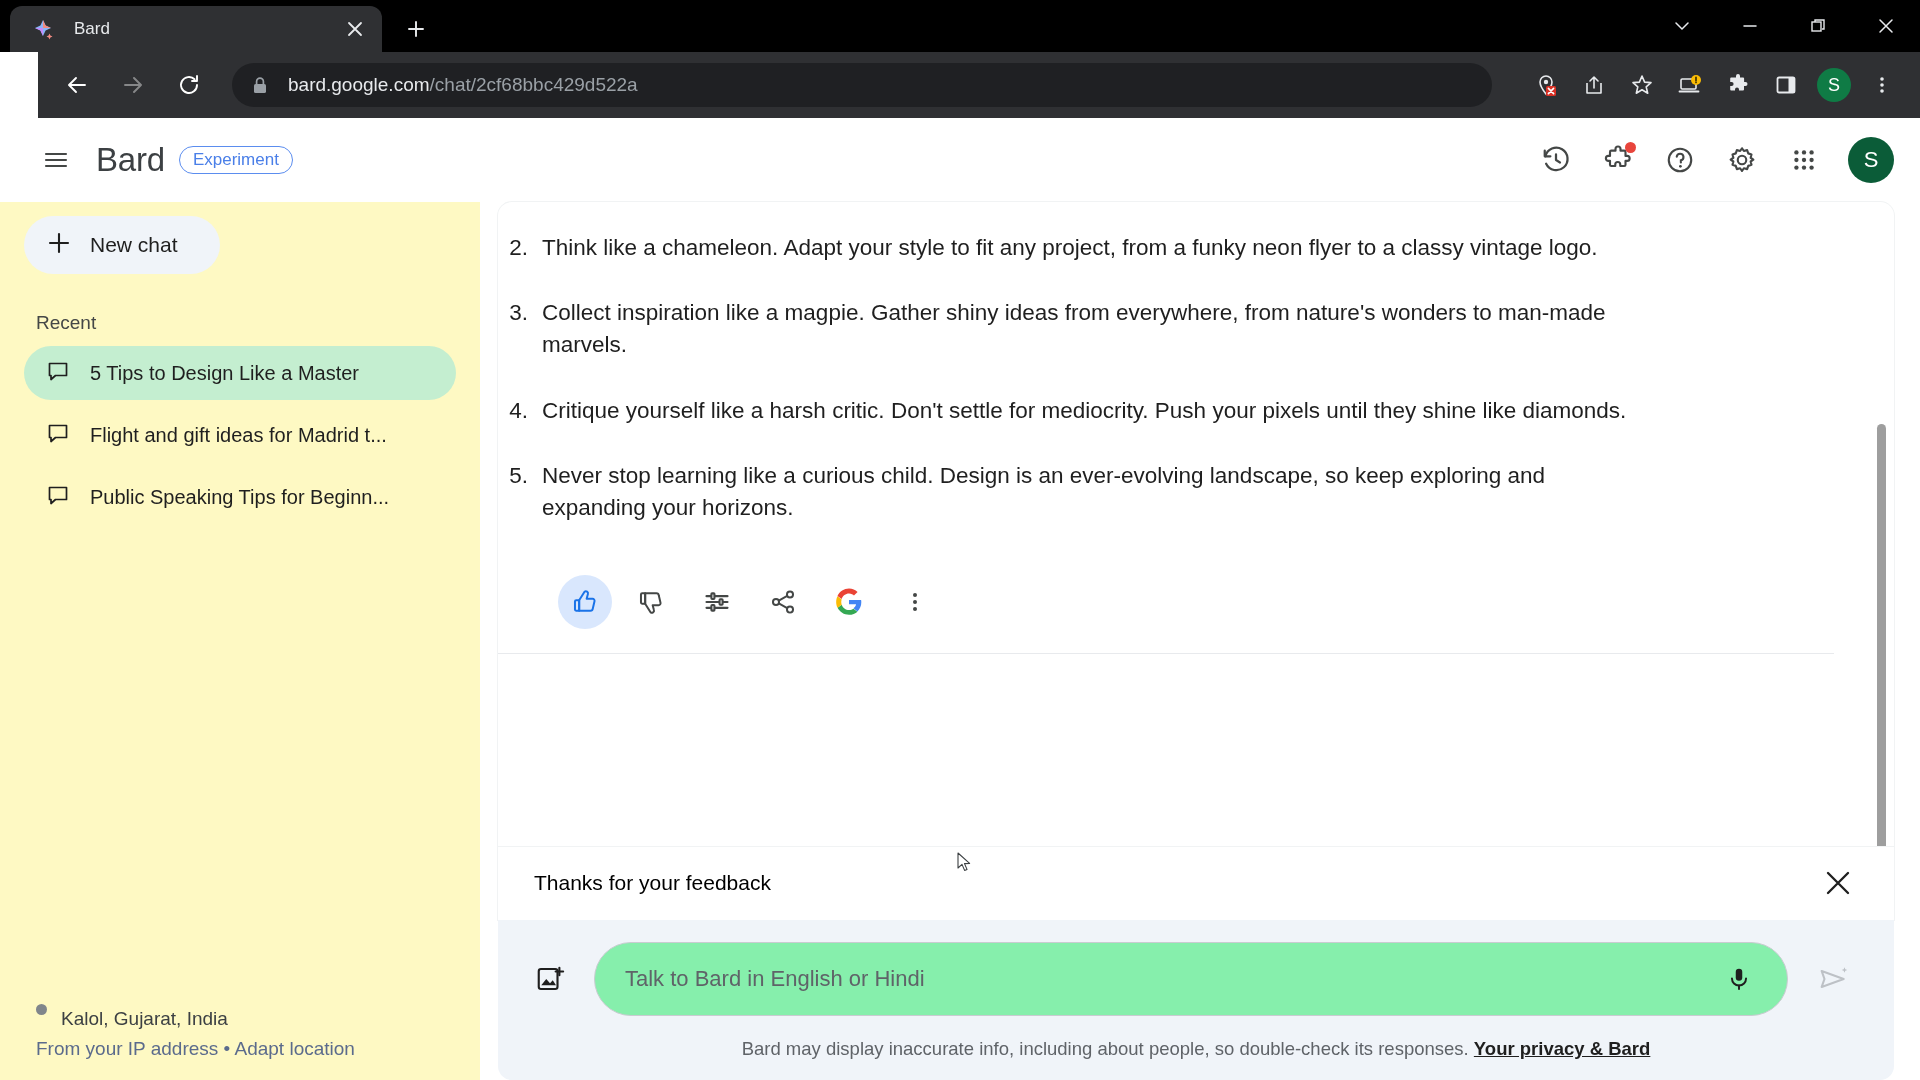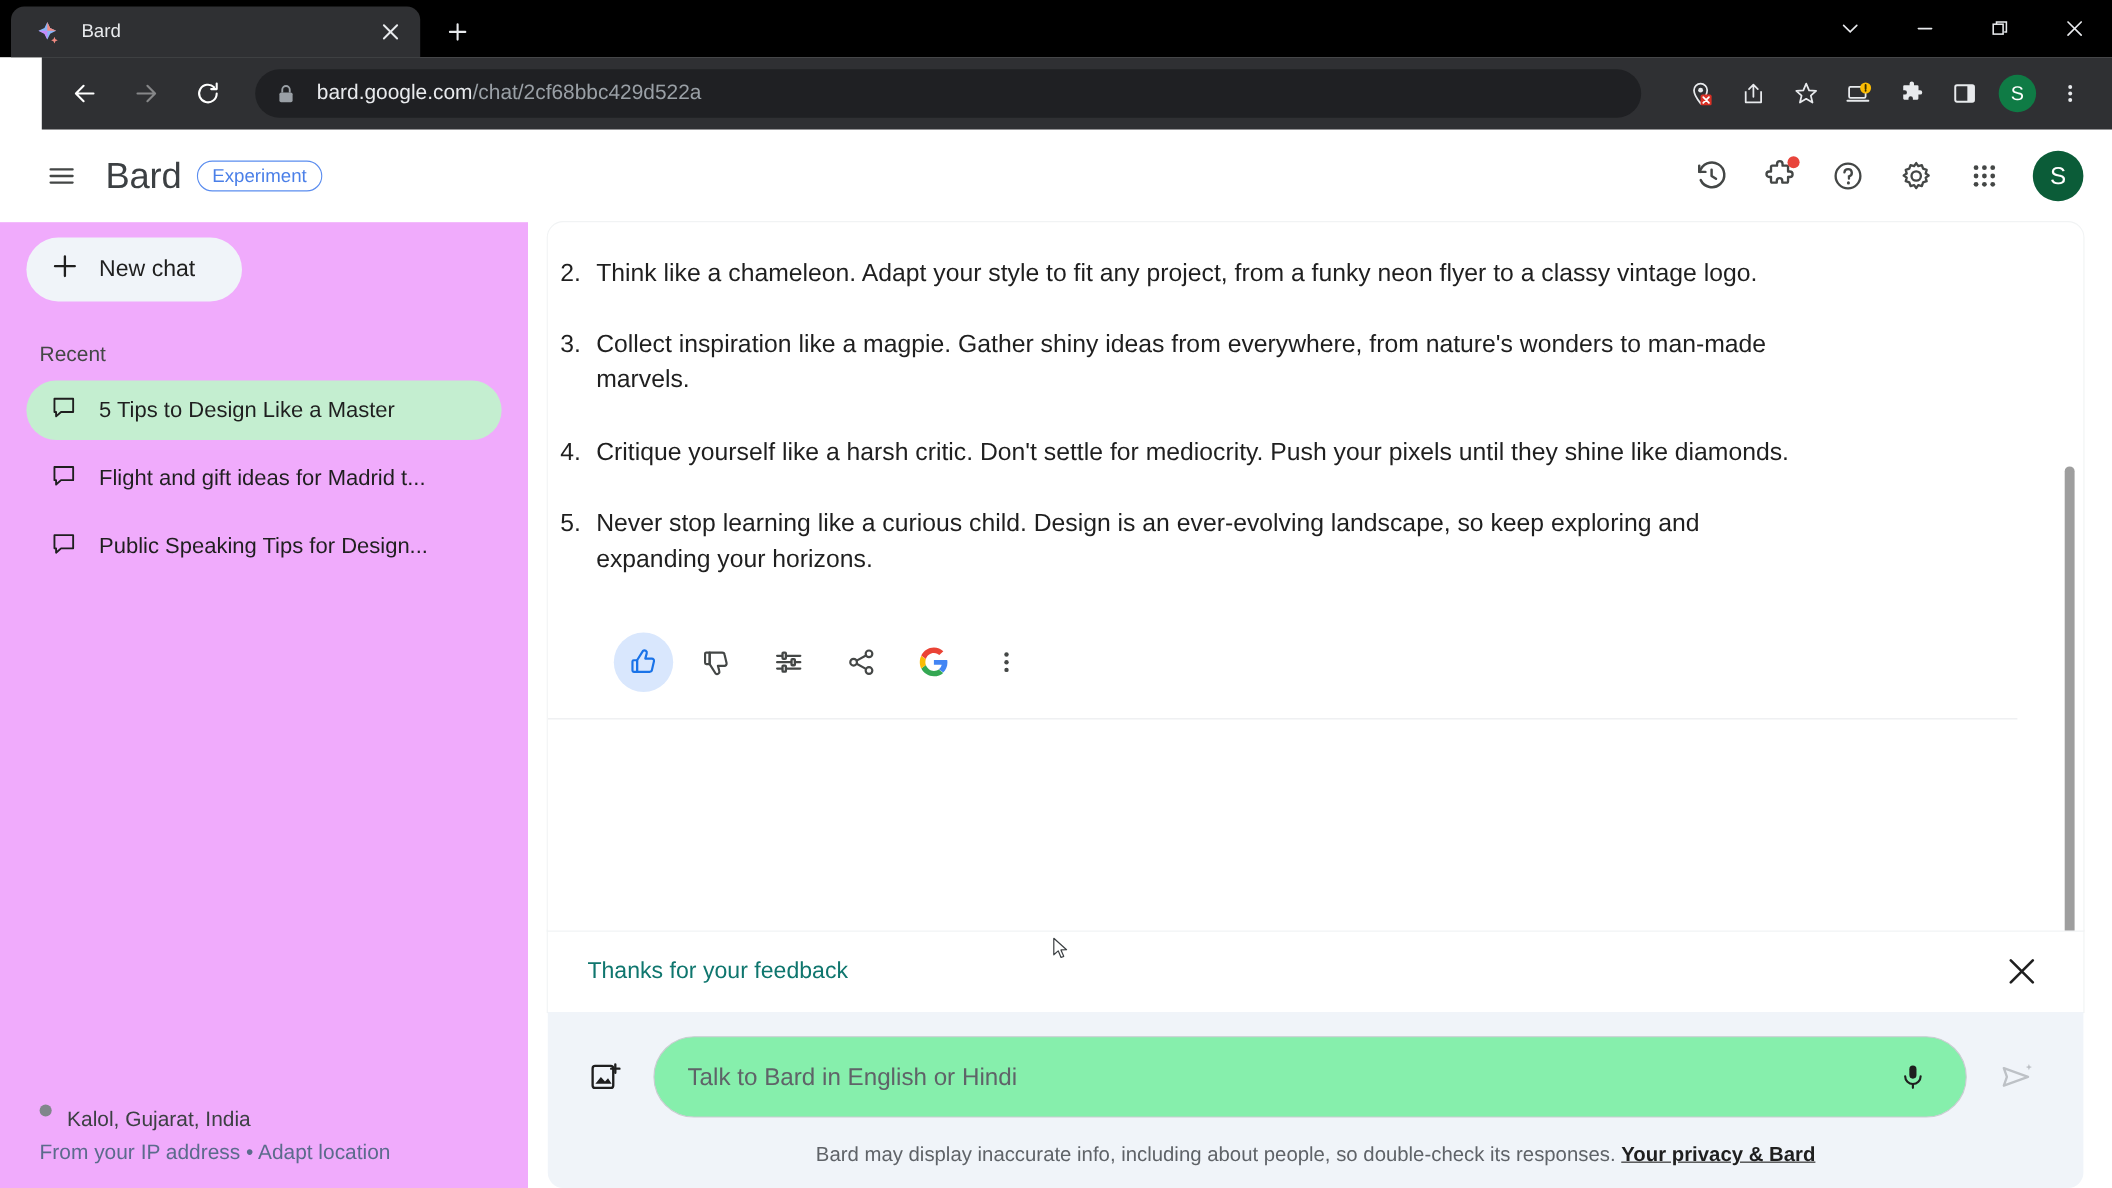--- a/index.html
+++ b/index.html
@@ -102,21 +102,21 @@
   .avatar-lg {
     width: 46px; height: 46px; border-radius: 50%; background: #0b5c38;
     color: #fff; font-size: 22px; display: flex; align-items: center; justify-content: center;
     margin-left: 8px;
   }
 
   .body-row { flex: 1; display: flex; min-height: 0; }
 
   
   .sidebar {
-    width: 480px; flex: 0 0 480px; background: #f0abfc;
+    width: 480px; flex: 0 0 480px; background: #fef9c3;
     display: flex; flex-direction: column; padding: 0 0 20px 0;
   }
   .newchat {
     margin: 14px 0 0 24px; height: 58px; width: 196px;
     background: #f0f4f9; border-radius: 29px;
     display: flex; align-items: center; padding-left: 22px; gap: 18px;
     color: #1f1f1f; font-size: 21px;
   }
   .recent-label { color: #444746; font-size: 19px; margin: 38px 0 8px 36px; }
   .chat-item {
@@ -158,21 +158,21 @@
     width: 54px; height: 54px; border-radius: 50%;
     display: flex; align-items: center; justify-content: center; color: #444746;
   }
   .act.selected { background: #d9e7fd; color: #1a73e8; }
 
   .card-divider { height: 1px; background: #e8eaed; margin: 24px 0 0 0; }
 
   .feedback-bar {
     margin: 0 26px 0 18px; background: #fff; height: 74px;
     display: flex; align-items: center; padding: 0 36px 0 36px;
-    font-size: 21px; color: #0f766e;
+    font-size: 21px; color: #000000;
     box-shadow: 0 0 0 1px #f1f3f4;
   }
   .feedback-close { margin-left: auto; width: 40px; height: 40px; display:flex;align-items:center;justify-content:center; }
 
   .composer-zone {
     background: #f0f4f9; margin: 0 26px 0 18px; border-radius: 0 0 14px 14px;
     padding: 22px 0 0 0; flex: 0 0 auto;
   }
   .composer-row { display: flex; align-items: center; padding: 0 38px 0 30px; gap: 22px; }
   .img-btn { width: 44px; height: 44px; display:flex;align-items:center;justify-content:center; color:#1f1f1f; flex:0 0 auto;}
@@ -420,21 +420,21 @@
               </svg>
           </span>
           <span class="chat-label">Flight and gift ideas for Madrid t...</span>
         </div>
         <div class="chat-item">
           <span>
             <svg width="24" height="24" viewBox="0 0 24 24">
                 <path d="M3.5 4.5 h17 v12 h-11 l-4.5 4 v-4 h-1.5 z" fill="none" stroke="#1f1f1f" stroke-width="1.7" stroke-linejoin="round"></path>
               </svg>
           </span>
-          <span class="chat-label">Public Speaking Tips for Design...</span>
+          <span class="chat-label">Public Speaking Tips for Beginn...</span>
         </div>
 
         <div class="sb-footer">
           <div class="loc-row">
             <span class="loc-dot"></span>
             <span class="loc-text">Kalol, Gujarat, India</span>
           </div>
           <div class="loc-links">
             <span>From your IP address</span>
             <span>•</span>

